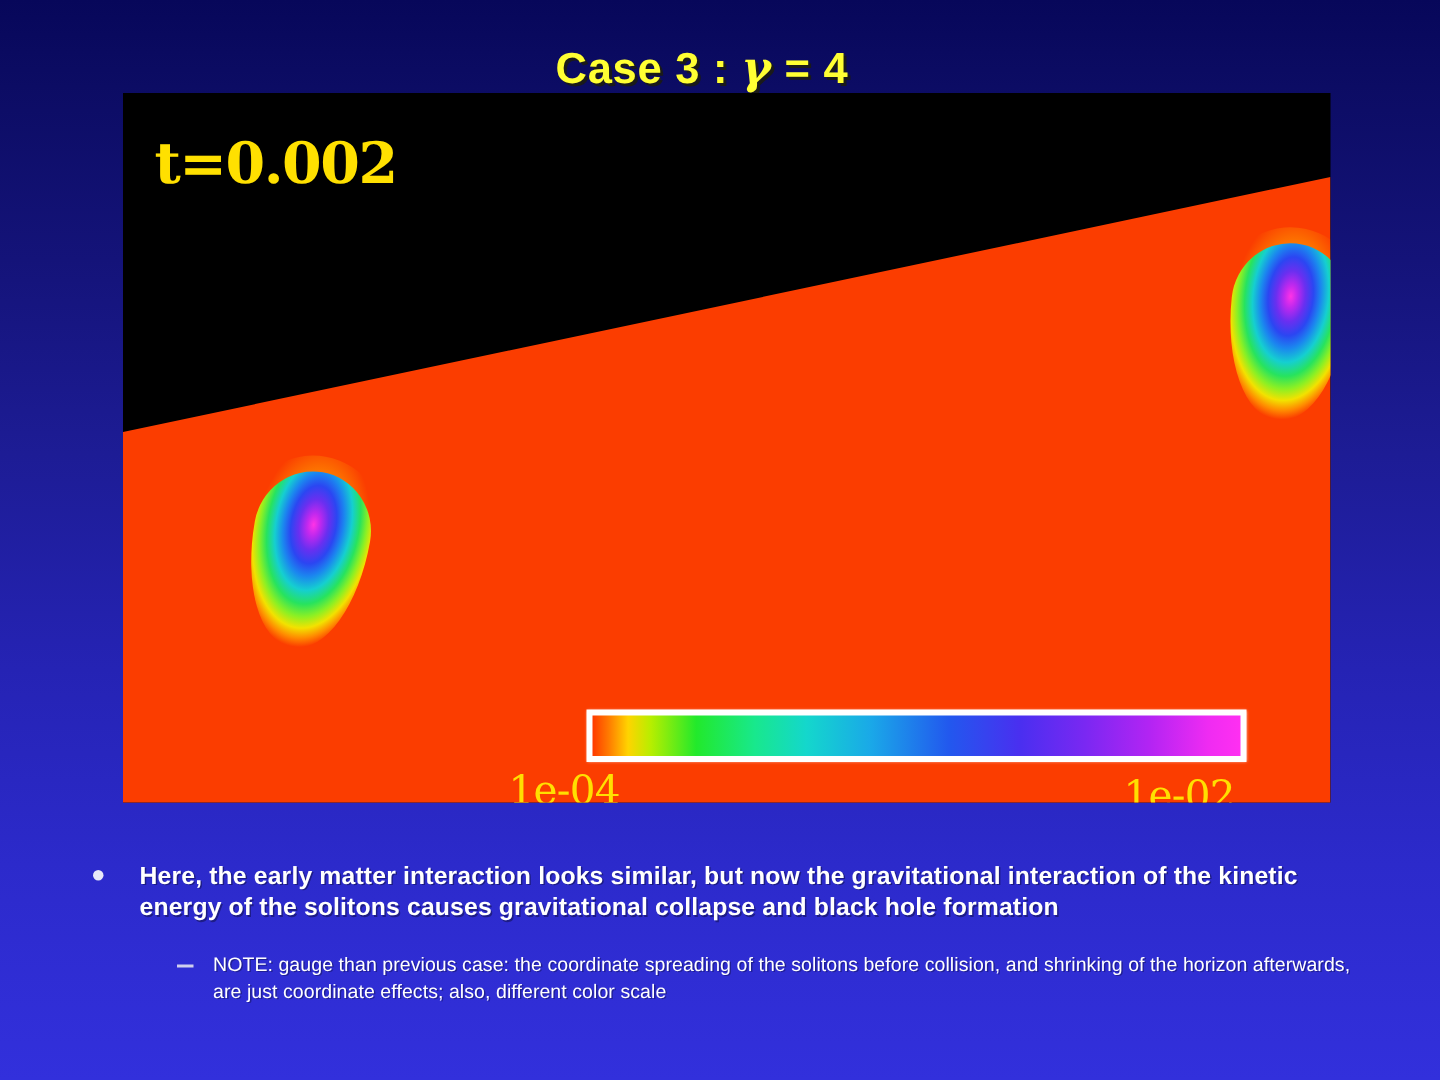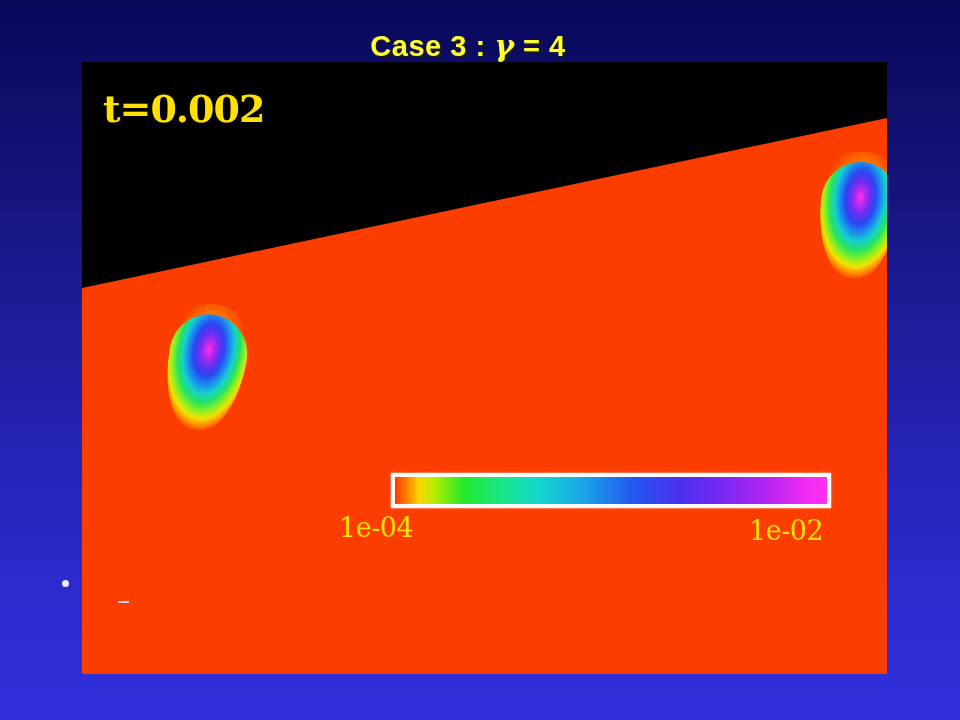--- a/index.html
+++ b/index.html
@@ -44,21 +44,21 @@
     font-style: italic;
     font-size: 30px;
   }
 
   
   .figure {
     position: absolute;
     left: 82px;
     top: 62px;
     width: 805px;
-    height: 612px;
+    height: 473px;
     background: #000;
     overflow: hidden;
   }
   
   .orange-field {
     position: absolute;
     left: -120px;
     top: 0;
     width: 1100px;
     height: 900px;
@@ -241,21 +241,23 @@
     </div>
     <div class="cb-label cb-min">1e-04</div>
     <div class="cb-label cb-max">1e-02</div>
 
   </div>
 
   <div class="body-text">
 
     <div class="bullet-row">
       <span class="bullet-marker"></span>
+      <span class="bullet-text">Here, the early matter interaction looks similar, but now the gravitational interaction of the kinetic energy of the solitons causes gravitational collapse and black hole formation</span>
     </div>
 
     <div class="sub-row">
       <span class="sub-marker"></span>
+      <span class="sub-text">NOTE: gauge than previous case: the coordinate spreading of the solitons before collision, and  shrinking of the horizon afterwards, are just coordinate effects; also, different color scale</span>
     </div>
 
   </div>
 
 </div>
 
 </body></html>

